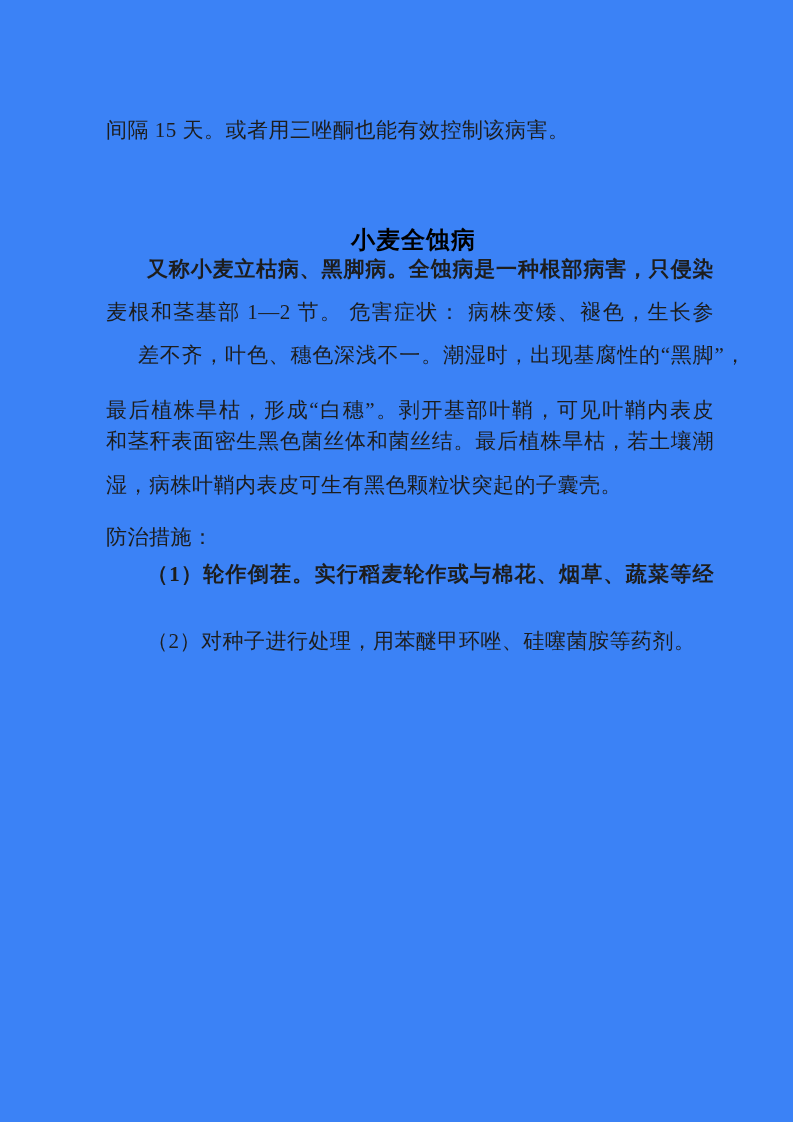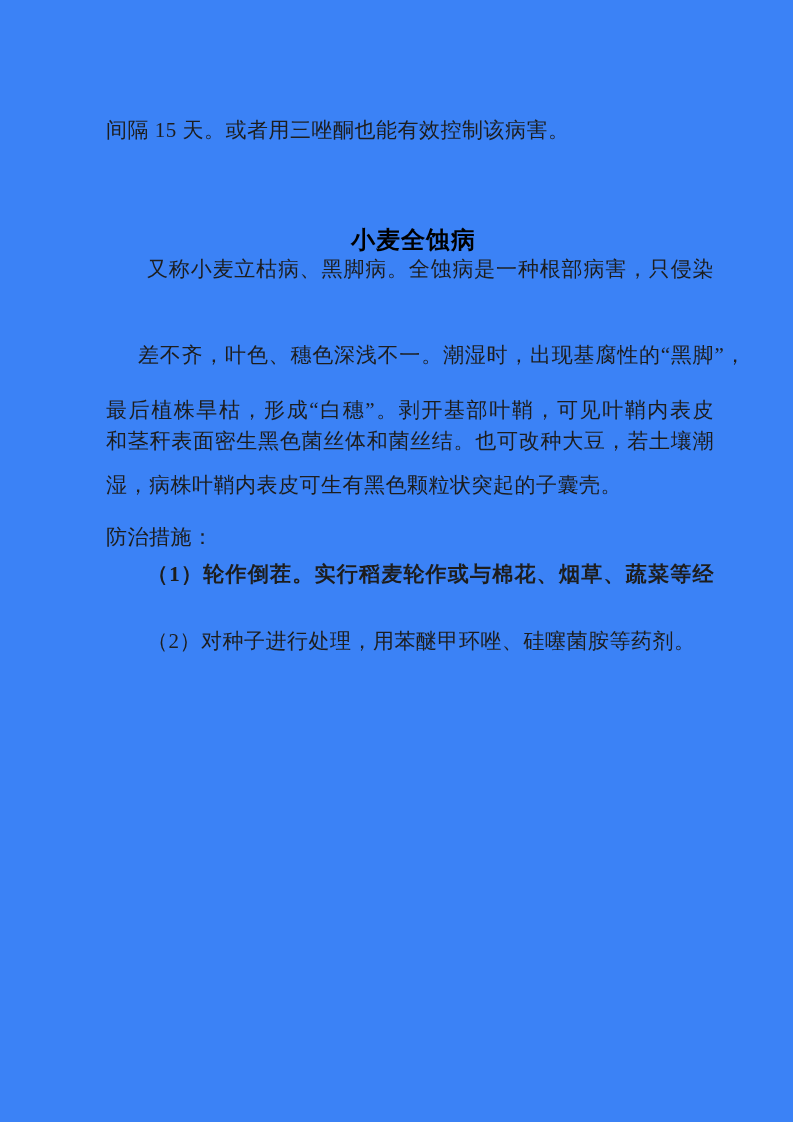--- a/index.html
+++ b/index.html
@@ -42,44 +42,45 @@
     margin: 17px;
     text-align: center;
     font-family: "Liberation Sans", sans-serif;
     font-weight: bold;
     font-size: 24px;
     line-height: 30px;
     color: #000000;
     letter-spacing: 1px;
   }
   .intro   { top: 117px; }
-  .p1-l0   { top: 256px; }
+  .p1-l0   { top: 256px; font-weight: bold; }
   .p1-l1   { top: 299px; }
   .p1-l2   { top: 342px; margin-left: 32px; }
   .p1-l3   { top: 385px; margin-top: 12px; }
   .p1-l4   { top: 428px; }
   .p1-l5   { top: 472px; }
   .heading { top: 524px; }
   .m1-l0   { top: 561px; font-weight: bold; }
   .m1-l1   { top: 591px; }
   .m2-l0   { top: 628px; }
 </style>
 </head>
 <body>
 
 <div class="page">
 
   <div class="line intro">间隔 15 天。或者用三唑酮也能有效控制该病害。</div>
 
   <h1 class="doc-title">小麦全蚀病</h1>
 
   <div class="line justify indent p1-l0">又称小麦立枯病、黑脚病。全蚀病是一种根部病害，只侵染</div>
+  <div class="line justify p1-l1">麦根和茎基部 1—2 节。 危害症状： 病株变矮、褪色，生长参</div>
   <div class="line justify p1-l2">差不齐，叶色、穗色深浅不一。潮湿时，出现基腐性的“黑脚”，</div>
   <div class="line justify p1-l3">最后植株旱枯，形成“白穗”。剥开基部叶鞘，可见叶鞘内表皮</div>
-  <div class="line justify p1-l4">和茎秆表面密生黑色菌丝体和菌丝结。也可改种大豆，若土壤潮</div>
+  <div class="line justify p1-l4">和茎秆表面密生黑色菌丝体和菌丝结。最后植株旱枯，若土壤潮</div>
   <div class="line p1-l5">湿，病株叶鞘内表皮可生有黑色颗粒状突起的子囊壳。</div>
 
   <div class="line heading">防治措施：</div>
 
   <div class="line justify indent m1-l0">（1）轮作倒茬。实行稻麦轮作或与棉花、烟草、蔬菜等经</div>
 
   <div class="line indent m2-l0">（2）对种子进行处理，用苯醚甲环唑、硅噻菌胺等药剂。</div>
 
 </div>
 

